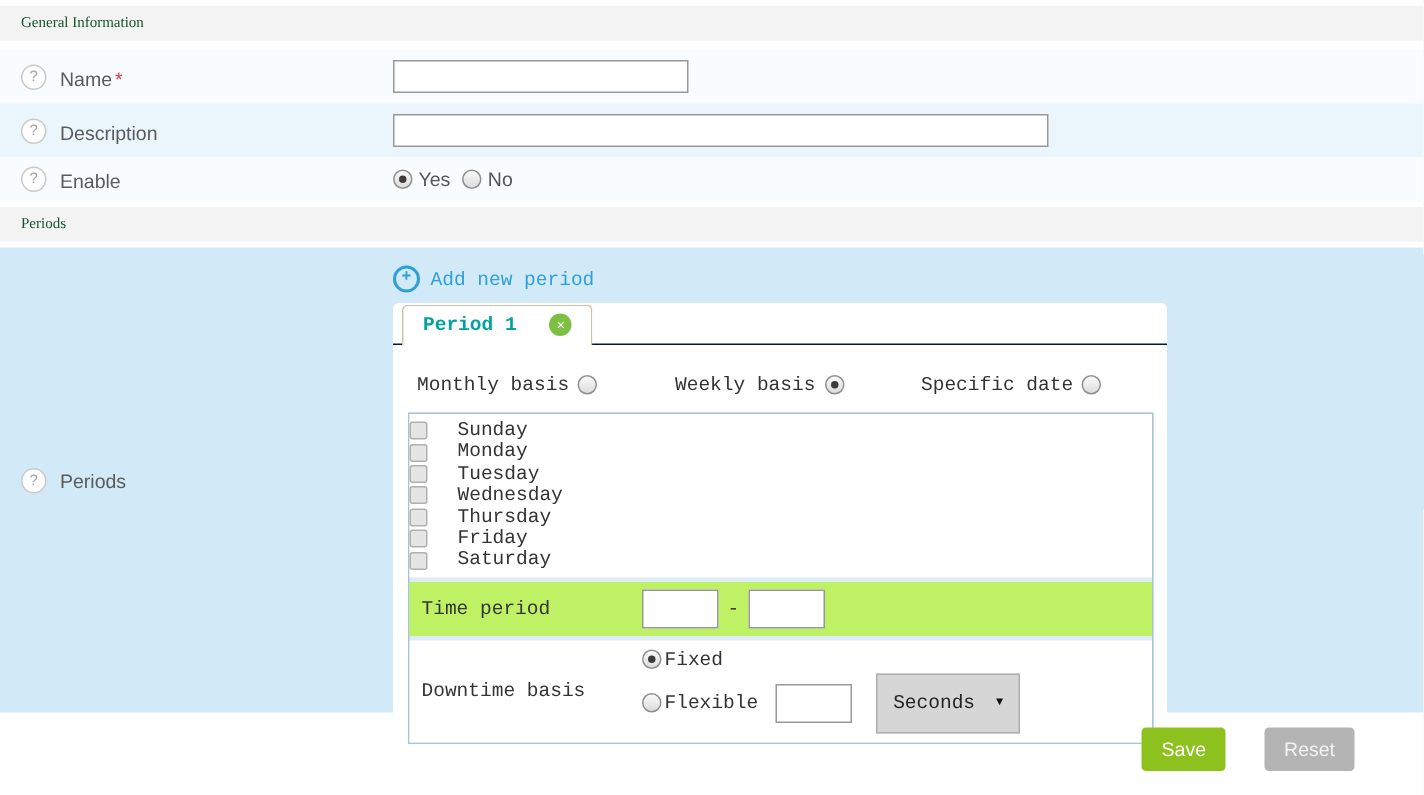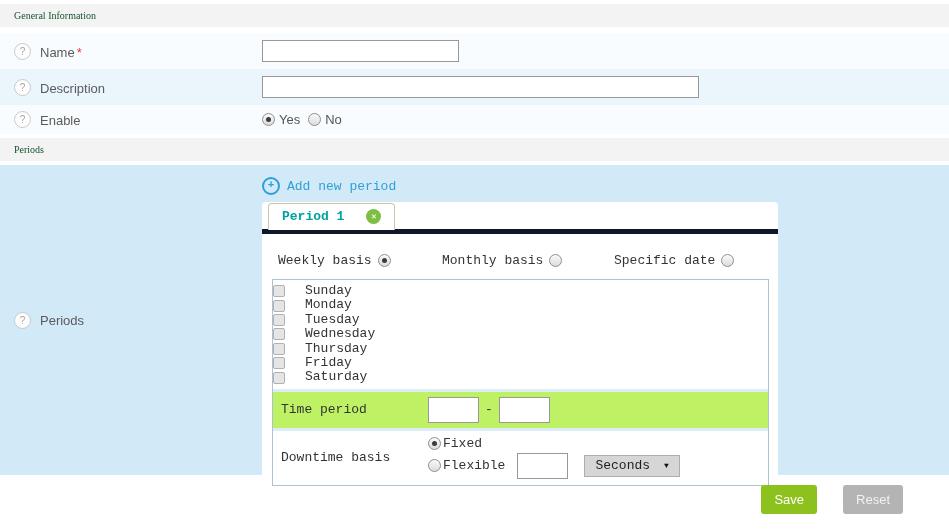--- a/index.html
+++ b/index.html
@@ -30,21 +30,21 @@
   
   .periods-area{background:#d2eaf7;display:flex;height:310px;}
   .periods-label-col{width:248px;min-width:248px;padding-left:14px;display:flex;align-items:center;gap:9px;color:#5b5b5b;}
   .periods-content{padding-top:10px;font-family:Liberation Mono, monospace;}
 
   .add-link{display:flex;align-items:center;gap:7px;color:#2e9fd9;cursor:pointer;margin:2px 0 7px 0;}
   .add-icon{width:14px;height:14px;border-radius:50%;border:2px solid #2e9fd9;color:#2e9fd9;font-size:11px;font-weight:bold;display:inline-flex;align-items:center;justify-content:center;line-height:1;}
   .add-icon::after{content:"+";margin-top:-1px;}
 
   .period-panel{width:516px;background:#fff;border-radius:4px;box-sizing:border-box;padding-bottom:12px;}
-  .tab-bar{padding:0 0 0 6px;border-bottom:5px solid #0f172a;height:27px;display:flex;align-items:flex-end;}
+  .tab-bar{padding:0 0 0 6px;border-bottom:1px solid #0f172a;height:27px;display:flex;align-items:flex-end;}
   .tab{display:inline-flex;align-items:center;gap:22px;padding:5px 13px 6px 13px;background:#fff;border:1px solid #cfc5a6;border-bottom:none;border-radius:4px 4px 0 0;position:relative;top:1px;color:#00a2a2;font-weight:bold;cursor:pointer;}
   .x-icon{width:15px;height:15px;border-radius:50%;background:#7cbf42;color:#fff;font-size:9px;font-weight:bold;display:inline-flex;align-items:center;justify-content:center;cursor:pointer;}
   .x-icon::after{content:"✕";}
 
   .basis-row{display:flex;align-items:center;margin:19px 0 11px 16px;color:#333;}
   .basis-opt{display:flex;align-items:center;gap:6px;}
   .basis-opt.w1{width:164px;}
   .basis-opt.w2{width:172px;}
 
   .inner-table{margin-left:10px;width:497px;border:1px solid #a7c4d3;background:#dcedf8;box-sizing:border-box;}
@@ -56,21 +56,21 @@
 
   .day-line{display:flex;align-items:center;gap:20px;line-height:14.4px;}
 
   .time-inputs{display:flex;align-items:center;gap:6px;padding:5px 0;}
   input.small{width:51px;height:26px;border:1px solid #989898;box-sizing:border-box;font-family:inherit;font-size:13px;padding:0 4px;}
 
   .downtime-content{display:flex;flex-direction:column;gap:2px;padding:5px 0 6px 0;}
   .dt-line1{display:flex;align-items:center;gap:2px;}
   .dt-line2{display:flex;align-items:center;gap:2px;}
   .dt-line2 input.small{margin-left:10px;}
-  .select-box{margin-left:14px;display:inline-flex;align-items:center;gap:14px;background:#d6d6d6;border:1px solid #adadad;padding:0 10px;height:22px;box-sizing:border-box;cursor:pointer;color:#222;}
+  .select-box{margin-left:14px;display:inline-flex;align-items:center;gap:14px;background:#d6d6d6;border:1px solid #adadad;padding:0 10px;height:40px;box-sizing:border-box;cursor:pointer;color:#222;}
   .caret-icon{font-size:8px;color:#111;}
   .caret-icon::after{content:"▼";}
 
   .footer{display:flex;justify-content:flex-end;gap:26px;margin:10px 46px 0 0;}
   .btn{border:none;border-radius:3px;font-family:inherit;font-size:13px;padding:7px 13px;cursor:pointer;}
   .btn-save{background:#8dc21e;color:#fff;}
   .btn-reset{background:#b4b4b4;color:#f2f2f2;}
 </style>
 </head>
 <body>
@@ -128,27 +128,27 @@
 
     <div class="period-panel">
       <div class="tab-bar">
         <div class="tab">
           <span>Period 1</span>
           <span class="x-icon"></span>
         </div>
       </div>
 
       <div class="basis-row">
+        <span class="basis-opt w2">
+          <span>Monthly basis</span>
+          <span class="radio"></span>
+        </span>
         <span class="basis-opt w1">
           <span>Weekly basis</span>
           <span class="radio checked"></span>
-        </span>
-        <span class="basis-opt w2">
-          <span>Monthly basis</span>
-          <span class="radio"></span>
         </span>
         <span class="basis-opt">
           <span>Specific date</span>
           <span class="radio"></span>
         </span>
       </div>
 
       <div class="inner-table">
 
         <div class="itr">

